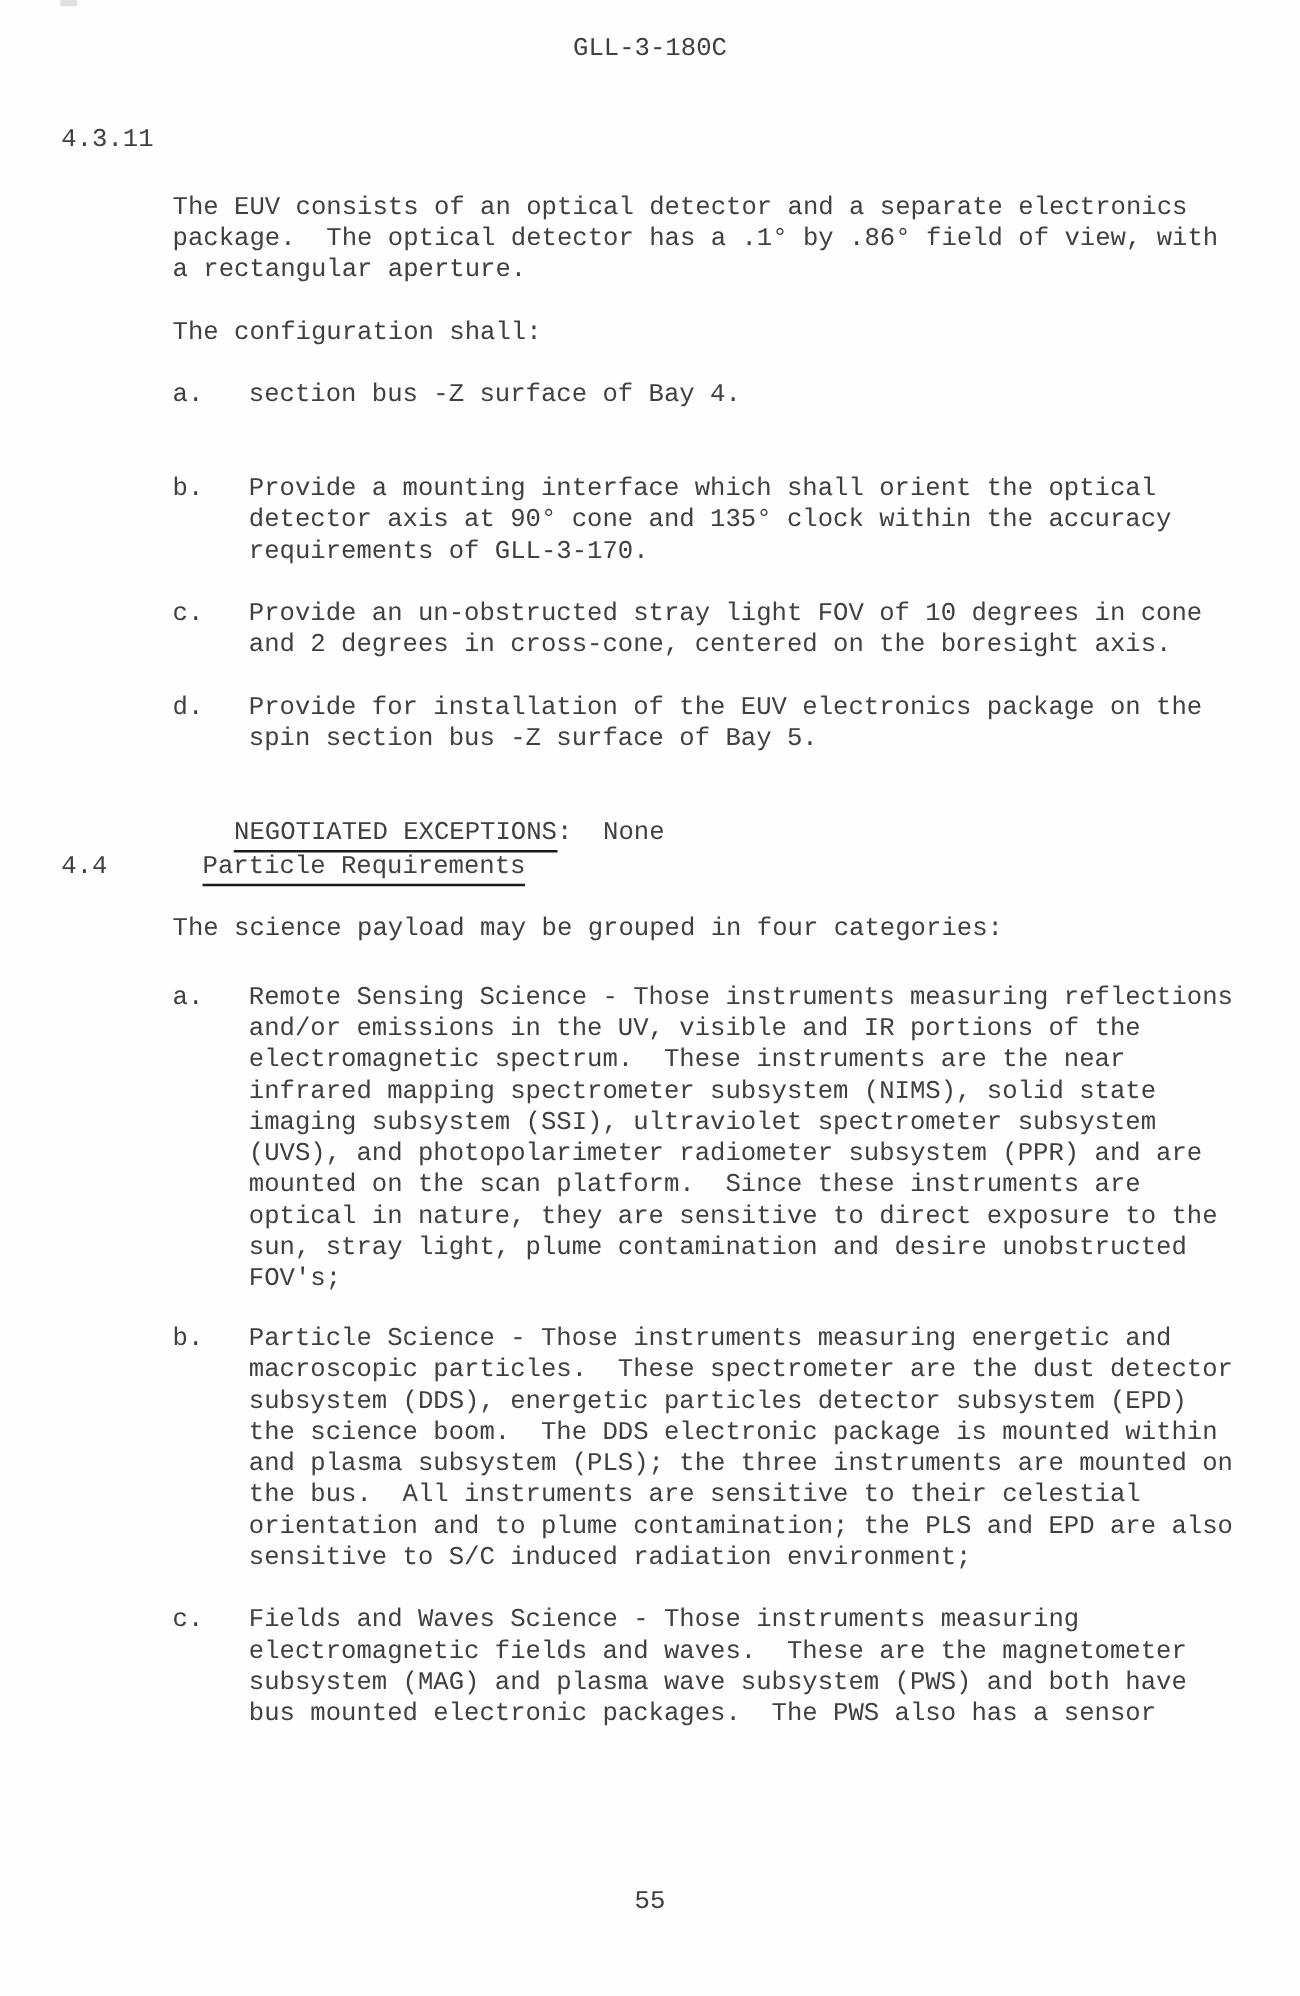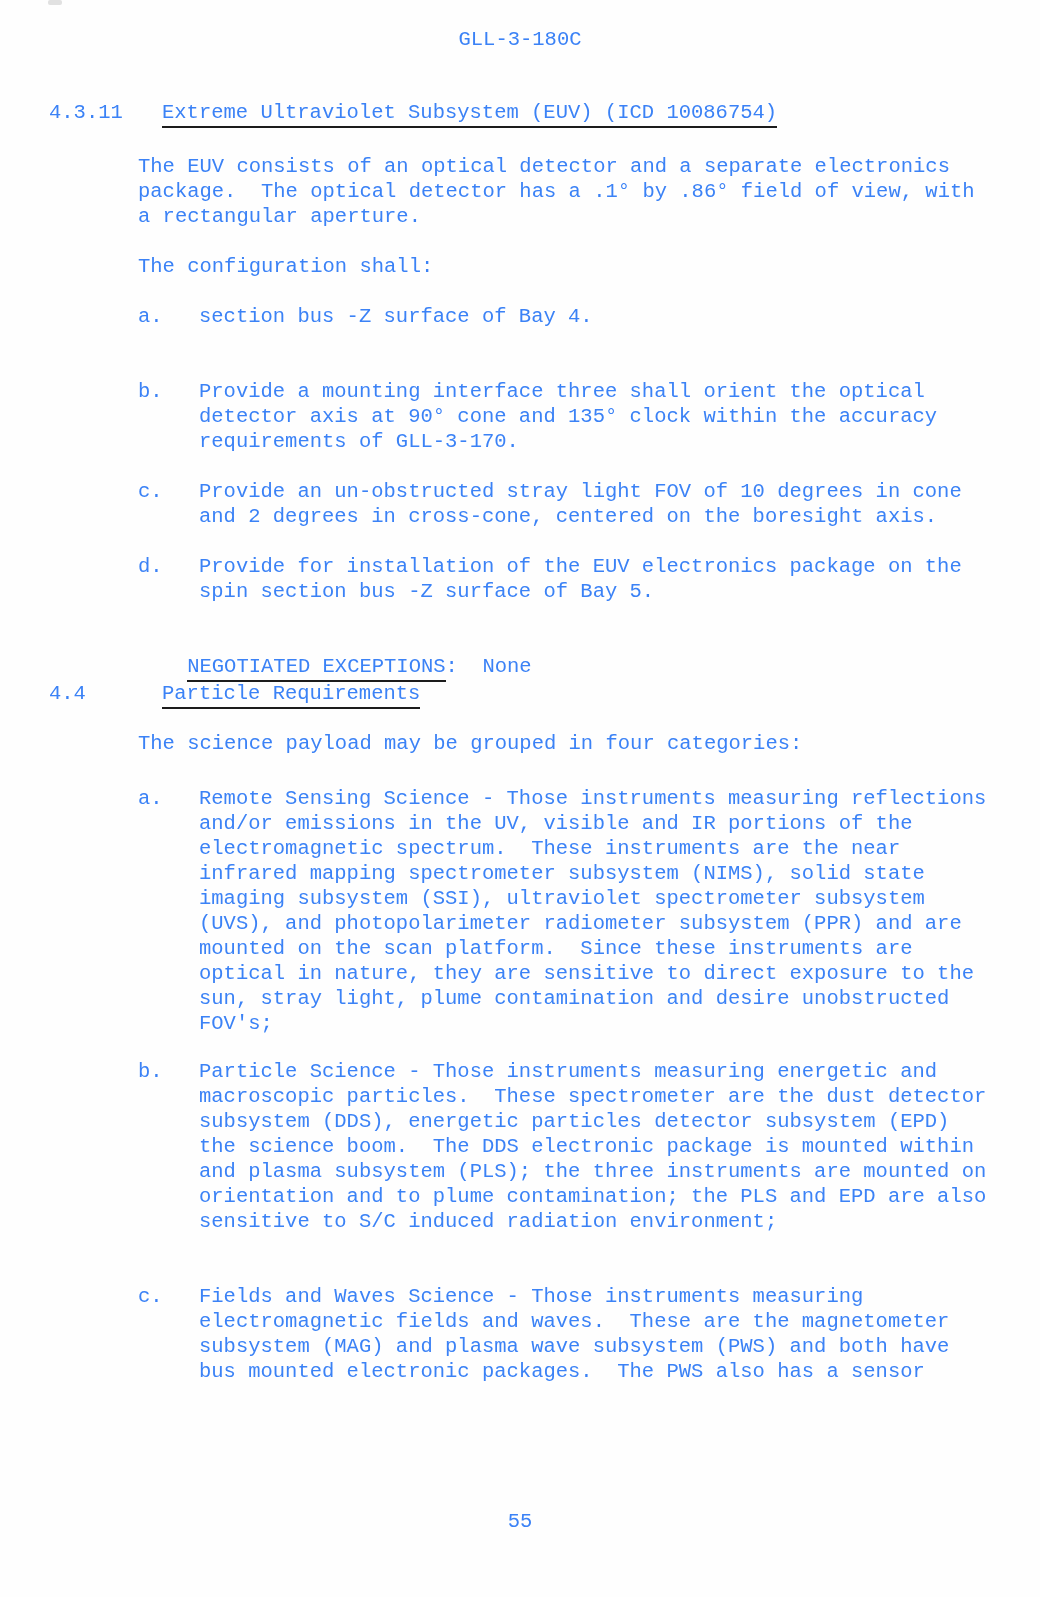--- a/index.html
+++ b/index.html
@@ -4,21 +4,21 @@
 <style>
   html,body{margin:0;padding:0;background:#e8e8e8;}
   .page{
     position:relative;
     width:1040px;height:1597px;
     background:#fefefe;
     overflow:hidden;
     font-family:"Liberation Mono","DejaVu Sans Mono",monospace;
     font-size:20.5px;
     line-height:25px;
-    color:#3b82f6;
+    color:#404040;
   }
   .abs{position:absolute;}
   .pre{white-space:pre;}
   .center{left:0;right:0;text-align:center;}
   .underline{
     display:inline-block;
     border-bottom:2px solid #1c1c1c;
     padding-bottom:1px;
   }
   .secrow{left:25px;display:flex;}
@@ -38,21 +38,20 @@
 <body>
 
 <div class="page">
 
   <div class="abs artifact"></div>
 
   <div class="abs center" style="top:27px">GLL-3-180C</div>
 
   <div class="abs secrow" style="top:100px">
     <span class="secnum">4.3.11</span>
-    <span class="underline">Extreme Ultraviolet Subsystem (EUV) (ICD 10086754)</span>
   </div>
 
   <div class="abs para" style="top:154px">
     <div>The EUV consists of an optical detector and a separate electronics</div>
     <div>package.  The optical detector has a .1° by .86° field of view, with</div>
     <div>a rectangular aperture.</div>
   </div>
 
   <div class="abs para" style="top:254px">
     <div>The configuration shall:</div>
@@ -61,21 +60,21 @@
   <div class="abs item" style="top:304px">
     <span class="letter">a.</span>
     <div class="ilines">
       <div>section bus -Z surface of Bay 4.</div>
     </div>
   </div>
 
   <div class="abs item" style="top:379px">
     <span class="letter">b.</span>
     <div class="ilines">
-      <div>Provide a mounting interface three shall orient the optical</div>
+      <div>Provide a mounting interface which shall orient the optical</div>
       <div>detector axis at 90° cone and 135° clock within the accuracy</div>
       <div>requirements of GLL-3-170.</div>
     </div>
   </div>
 
   <div class="abs item" style="top:479px">
     <span class="letter">c.</span>
     <div class="ilines">
       <div>Provide an un-obstructed stray light FOV of 10 degrees in cone</div>
       <div>and 2 degrees in cross-cone, centered on the boresight axis.</div>
@@ -120,20 +119,21 @@
   </div>
 
   <div class="abs item" style="top:1059px">
     <span class="letter">b.</span>
     <div class="ilines">
       <div>Particle Science - Those instruments measuring energetic and</div>
       <div>macroscopic particles.  These spectrometer are the dust detector</div>
       <div>subsystem (DDS), energetic particles detector subsystem (EPD)</div>
       <div>the science boom.  The DDS electronic package is mounted within</div>
       <div>and plasma subsystem (PLS); the three instruments are mounted on</div>
+      <div>the bus.  All instruments are sensitive to their celestial</div>
       <div>orientation and to plume contamination; the PLS and EPD are also</div>
       <div>sensitive to S/C induced radiation environment;</div>
     </div>
   </div>
 
   <div class="abs item" style="top:1284px">
     <span class="letter">c.</span>
     <div class="ilines">
       <div>Fields and Waves Science - Those instruments measuring</div>
       <div>electromagnetic fields and waves.  These are the magnetometer</div>

